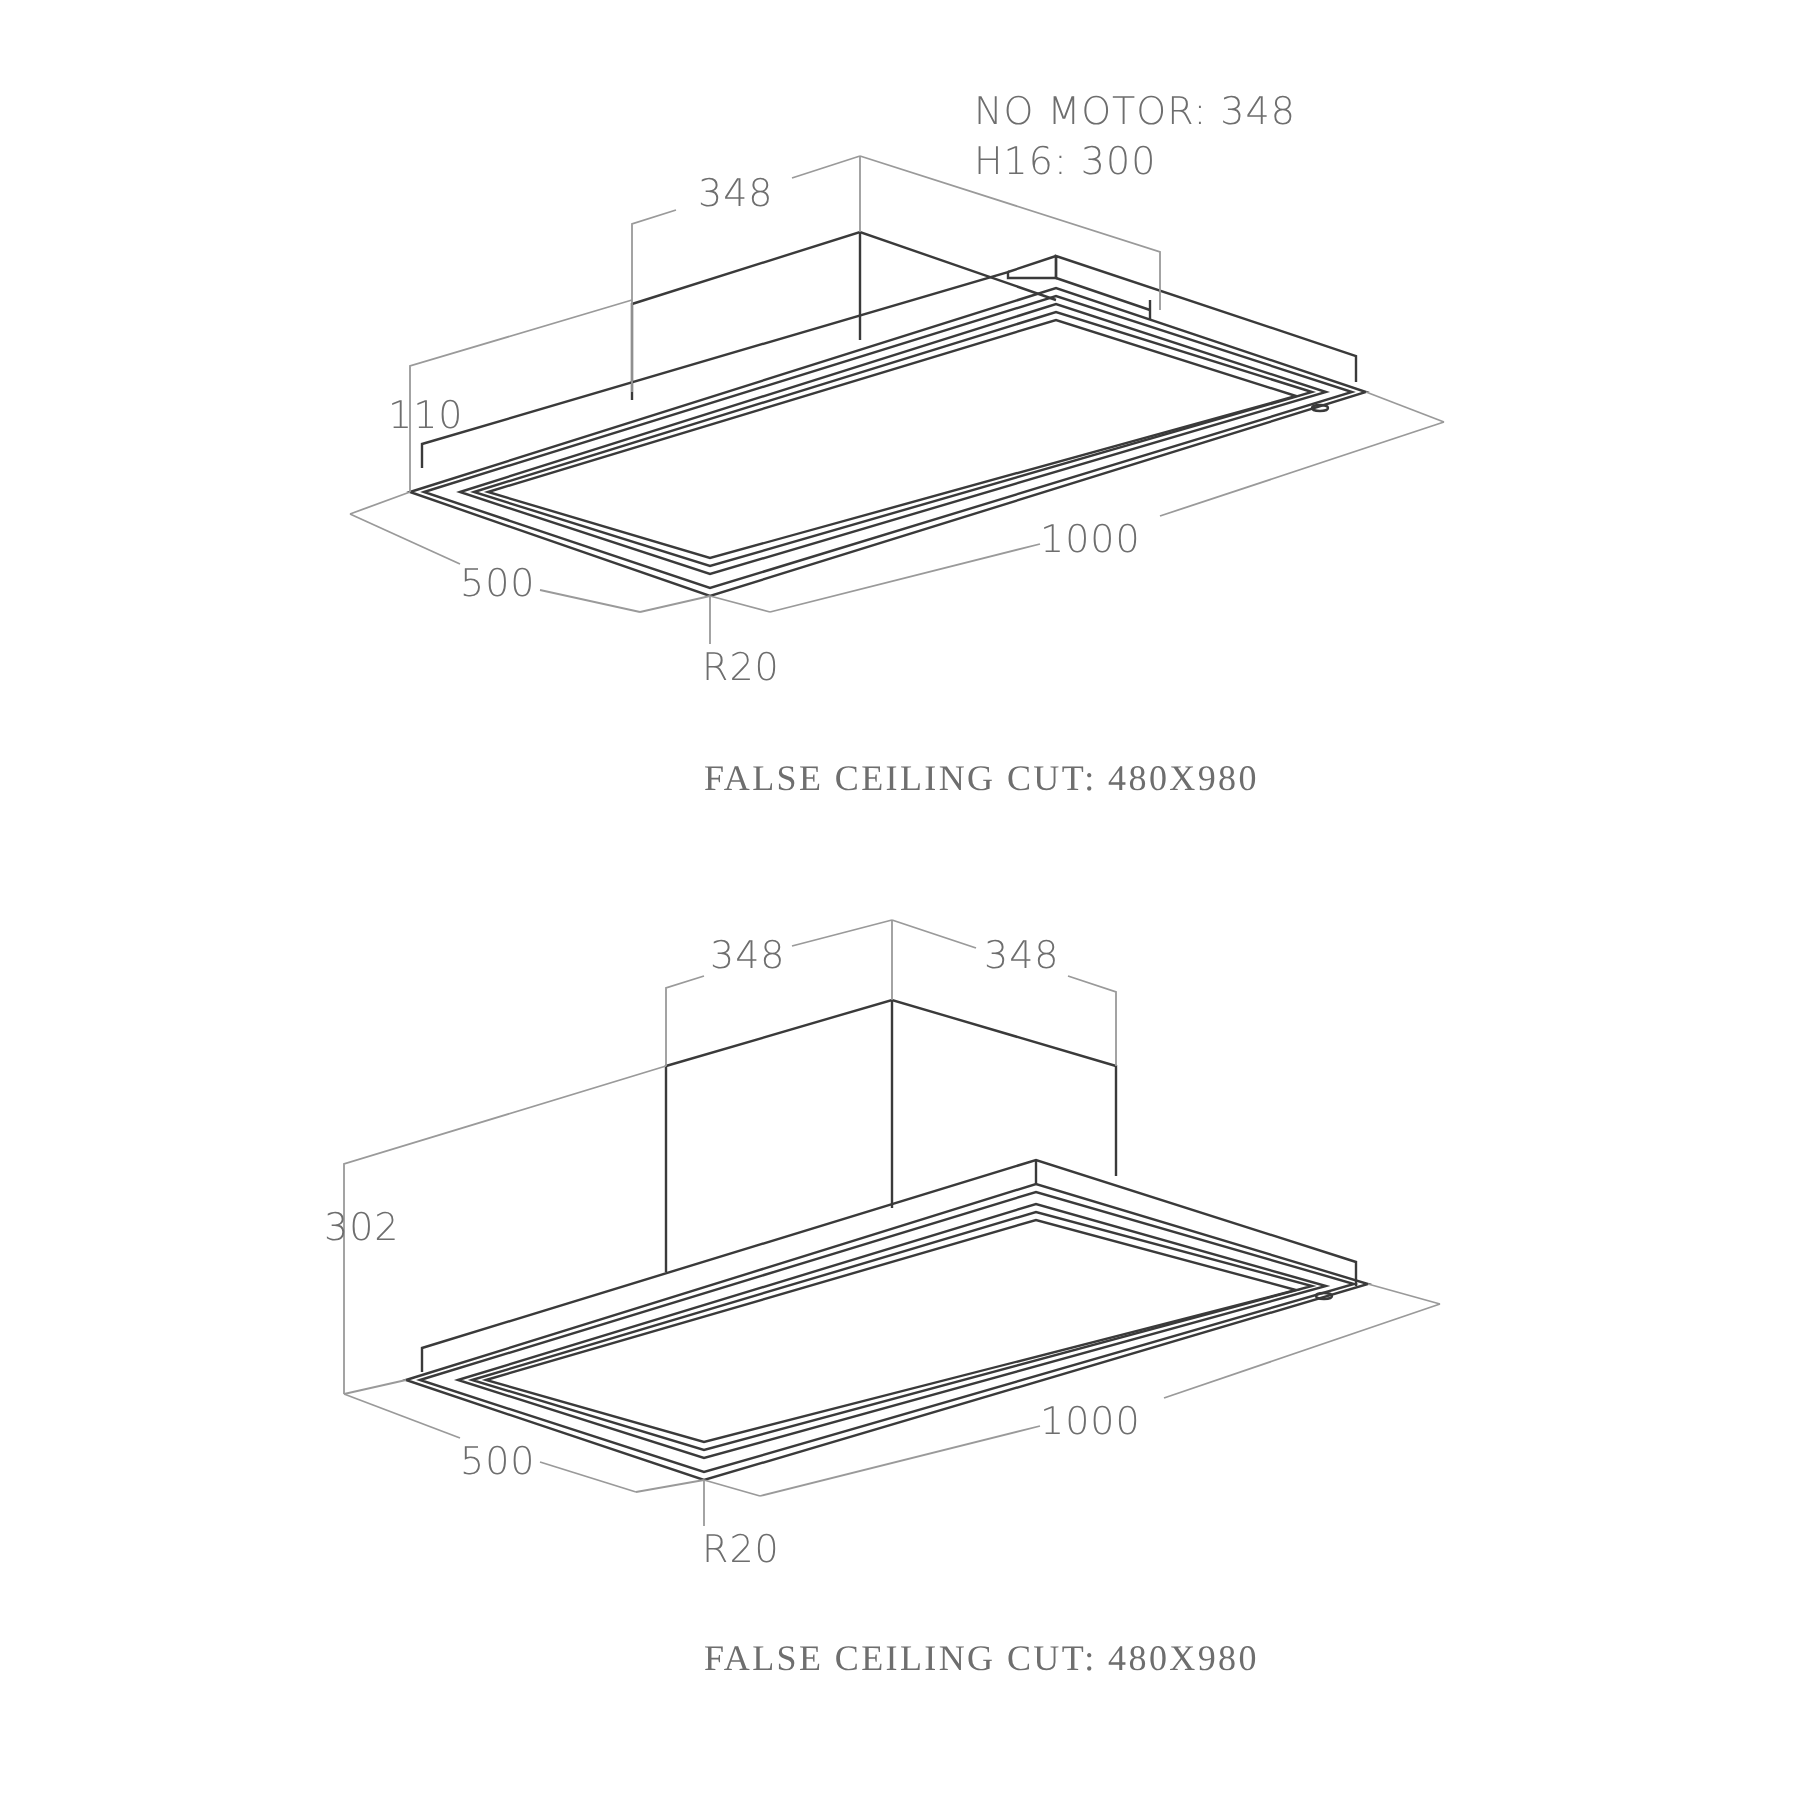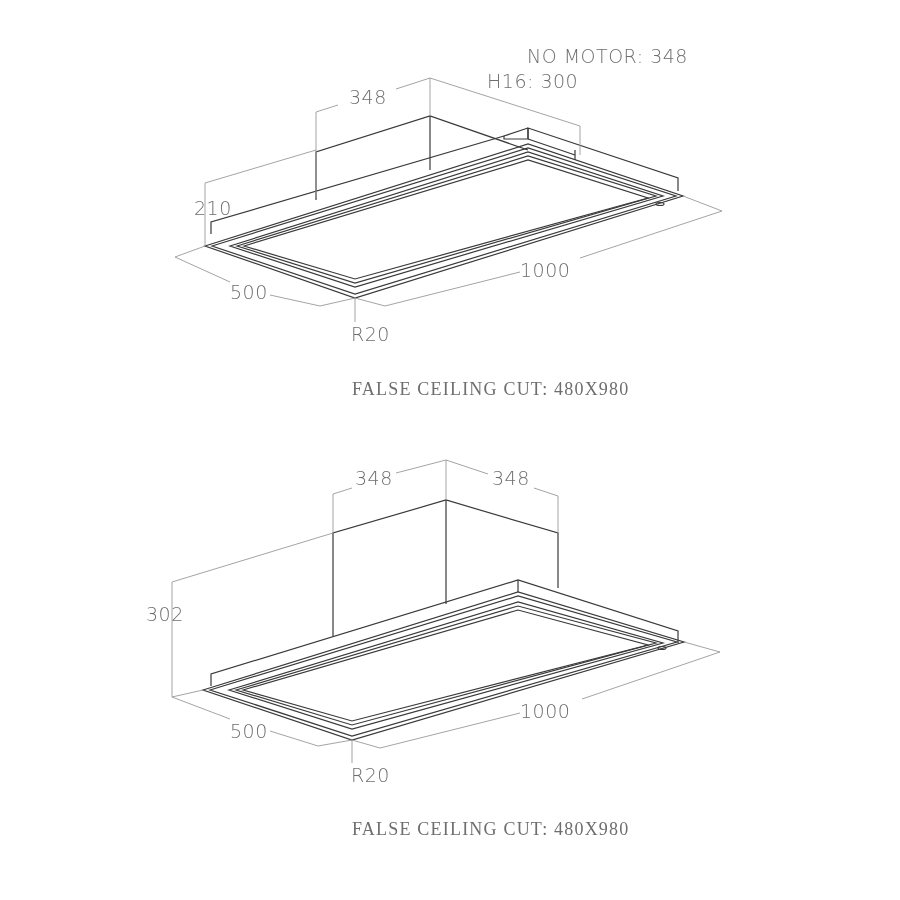--- a/index.html
+++ b/index.html
@@ -111,28 +111,28 @@
       <line class="dim" x1="352" y1="740" x2="380" y2="748"></line>
       <line class="dim" x1="380" y1="748" x2="520" y2="713"></line>
       <line class="dim" x1="582" y1="699" x2="720" y2="652"></line>
       <line class="dim" x1="684" y1="642" x2="720" y2="652"></line>
 
       <line class="dim" x1="352" y1="740" x2="352" y2="763"></line>
     </g>
   </g>
 </svg>
 
-<div class="lbl" style="left:487px; top:47px;margin-left:40px;">NO MOTOR: 348</div>
+<div class="lbl" style="left:487px; top:47px;">NO MOTOR: 348</div>
 <div class="lbl" style="left:487px; top:72px;">H16: 300</div>
 <div class="lbl" style="left:349px; top:88px;">348</div>
-<div class="lbl" style="left:194px; top:199px;">210</div>
+<div class="lbl" style="left:194px; top:199px;">110</div>
 <div class="lbl" style="left:230px; top:283px;">500</div>
 <div class="lbl" style="left:520px; top:261px;">1000</div>
 <div class="lbl" style="left:351px; top:325px;">R20</div>
 <div class="caption" style="left:352px; top:380px;">FALSE CEILING CUT: 480X980</div>
 
 <div class="lbl" style="left:355px; top:469px;">348</div>
 <div class="lbl" style="left:492px; top:469px;">348</div>
-<div class="lbl" style="left:146px; top:605px;text-align:center;">302</div>
+<div class="lbl" style="left:162px; top:605px;text-align:center;">302</div>
 <div class="lbl" style="left:230px; top:722px;">500</div>
 <div class="lbl" style="left:520px; top:702px;">1000</div>
 <div class="lbl" style="left:351px; top:766px;">R20</div>
 <div class="caption" style="left:352px; top:820px;">FALSE CEILING CUT: 480X980</div>
 
 </body></html>

